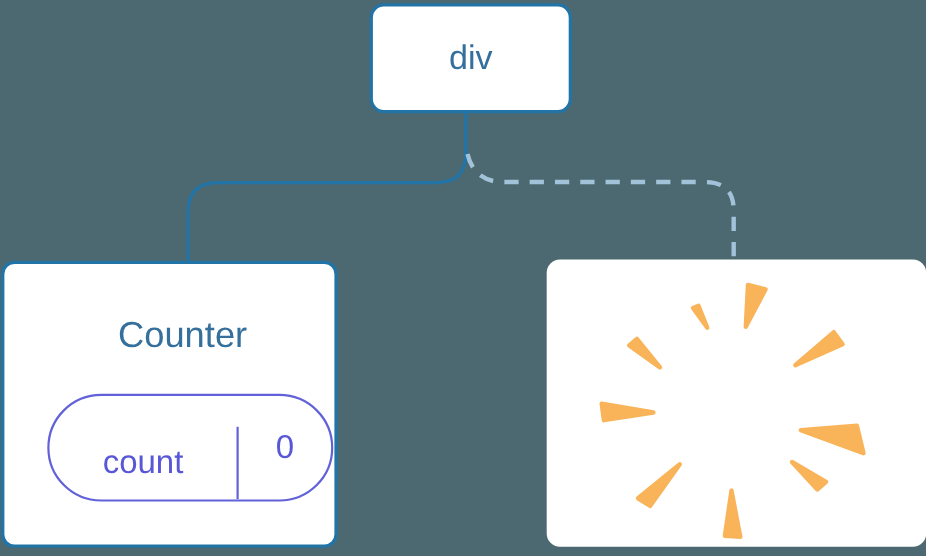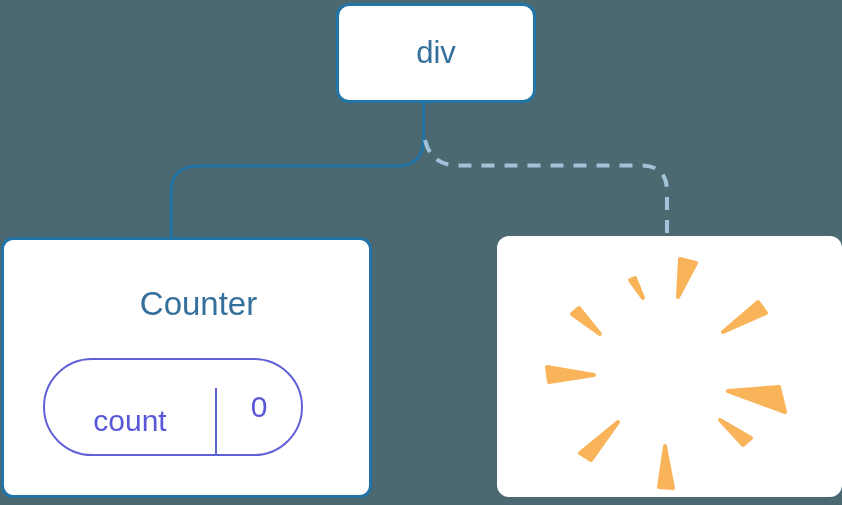--- a/index.html
+++ b/index.html
@@ -27,41 +27,41 @@
     stroke-width: 3;
   }
   .connectors .dashed {
     stroke: #a1c2d8;
     stroke-width: 4;
     stroke-dasharray: 13 10;
   }
   .node-root {
     position: absolute;
     left: 336px; top: 3px;
-    width: 200px; height: 100px;
+    width: 184px; height: 100px;
     background: #ffffff;
     border: 3px solid #2374a6;
     border-radius: 13px;
     box-sizing: border-box;
     display: flex;
     align-items: center;
     justify-content: center;
     font-size: 31px;
     font-weight: 500;
     color: #35709c;
   }
   .card {
     position: absolute;
     background: #ffffff;
     border-radius: 12px;
     box-sizing: border-box;
   }
   .card-counter {
     left: 1px; top: 237px;
-    width: 371px; height: 261px;
+    width: 306px; height: 261px;
     border: 3px solid #2374a6;
     padding-left: 24px;
   }
   .counter-title {
     margin-top: 45px;
     text-align: center;
     font-size: 33px;
     font-weight: 500;
     color: #35709c;
   }

